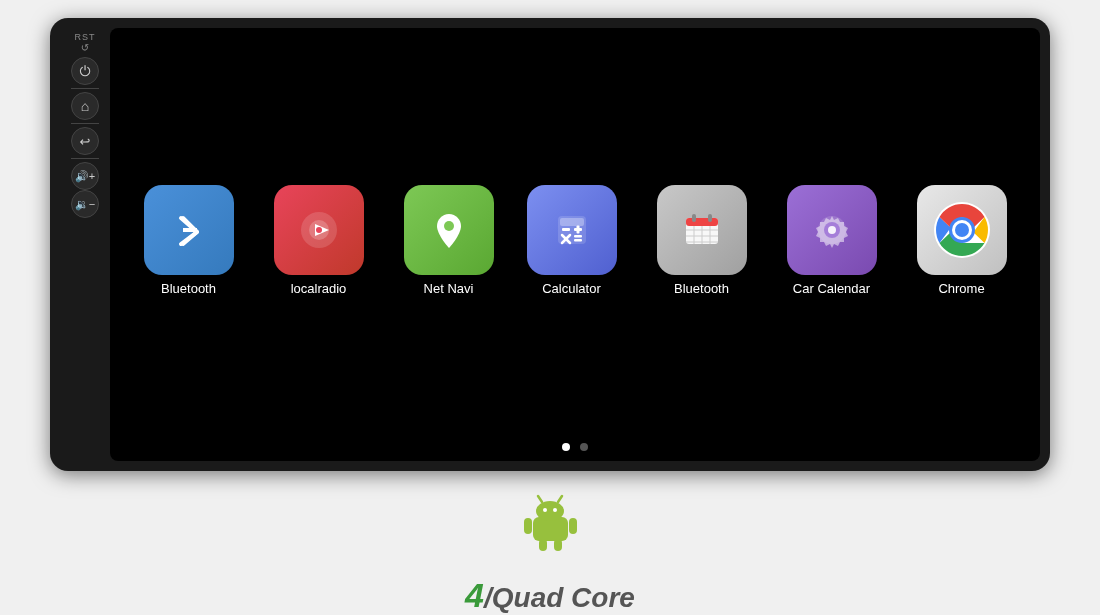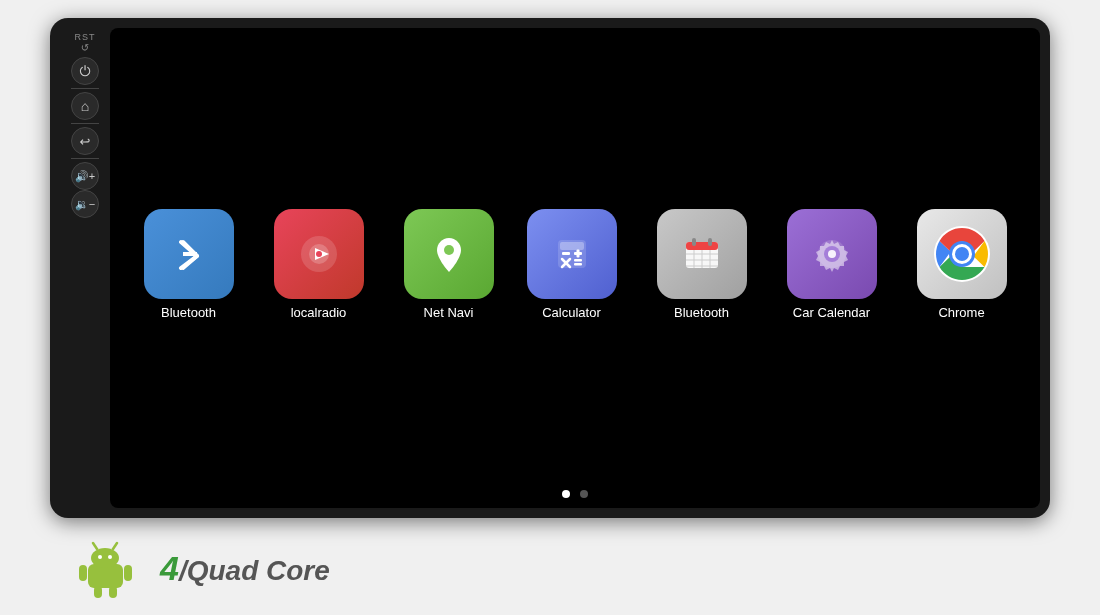--- a/index.html
+++ b/index.html
@@ -182,21 +182,21 @@
     }
 
     .dot.active {
       background: #ffffff;
     }
 
     
     .bottom-section {
       width: 1000px;
       display: flex;
-      flex-direction: row;
+      flex-direction: column;
       align-items: center;
       padding: 15px 20px 0;
       gap: 20px;
     }
 
     .android-logo {
       width: 70px;
       height: 70px;
       display: flex;
       align-items: center;

